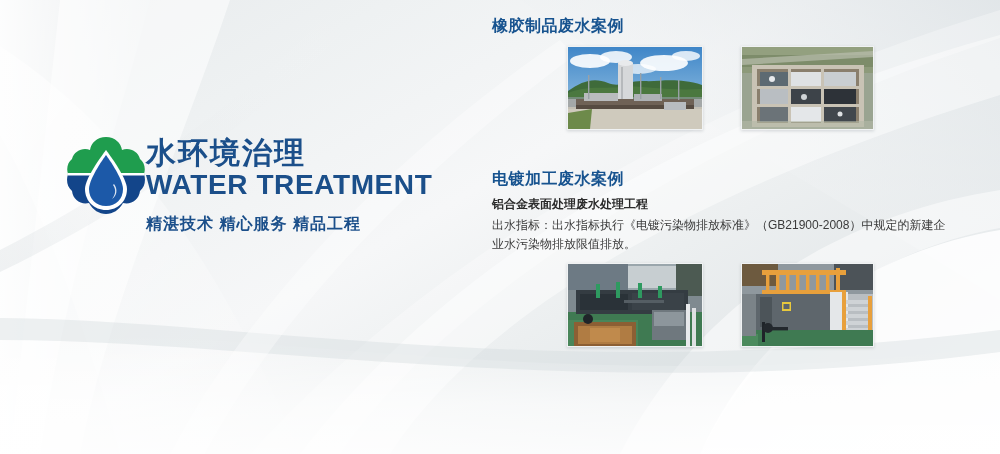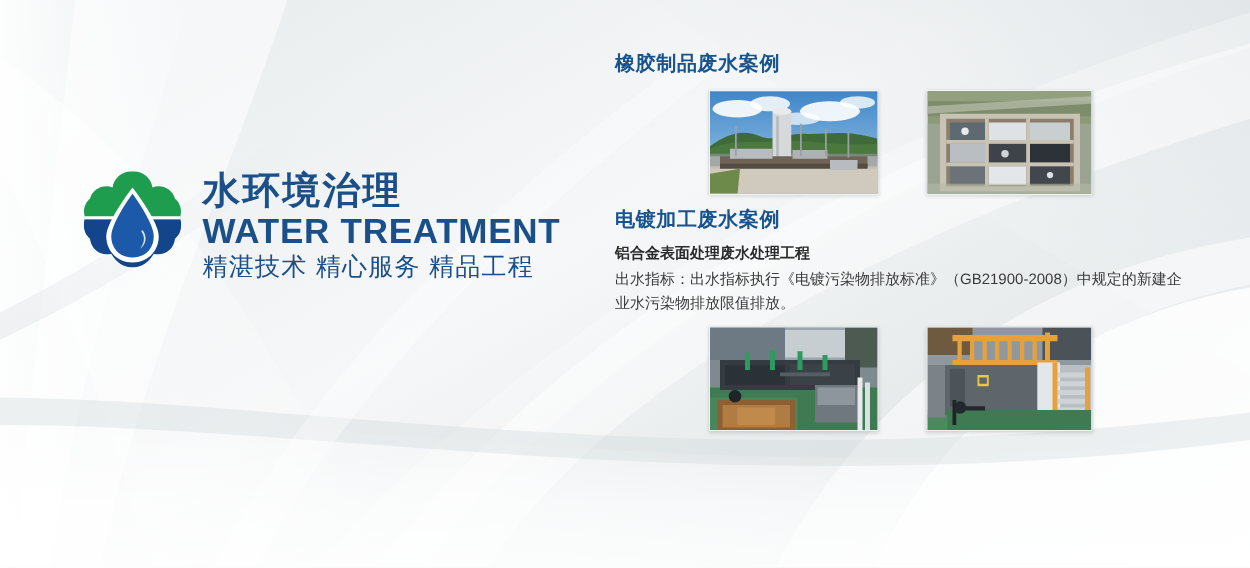--- a/index.html
+++ b/index.html
@@ -20,58 +20,57 @@
   .bg-layer { position: absolute; inset: 0; overflow: hidden; pointer-events: none; }
   .bg-layer svg { position: absolute; inset: 0; width: 1000px; height: 454px; display: block; }
 
   
   .brand {
     position: absolute;
     left: 66px;
     top: 133px;
     display: flex;
     align-items: flex-start;
-    gap: 16px;
   }
   .brand-mark { width: 80px; height: 92px; flex: none; }
   .brand-text { padding-top: 2px; }
   .brand-cn {
     font-size: 30px;
     line-height: 36px;
     font-weight: 700;
     color: #1b4f8a;
     letter-spacing: 2px;
     white-space: nowrap;
   }
   .brand-en {
     font-size: 28px;
     line-height: 28px;
     font-weight: 700;
     color: #1b4f8a;
     letter-spacing: 0.6px;
     white-space: nowrap;
   }
   .brand-slogan {
-    font-size: 20px;
+    font-size: 16px;
     line-height: 28px;
-    font-weight: 400;
+    font-weight: 700;
     color: #1b4f8a;
     letter-spacing: 1px;
     white-space: nowrap;
-    margin-top: 1px;
+    margin-top: 11px;
   }
 
   
   .content {
     position: absolute;
     left: 492px;
-    top: 41px;
+    top: 15px;
     width: 462px;
   }
-  .case-block + .case-block { margin-top: 10px; }
+  .case-block + .case-block { margin-top: 38px; }
   .case-title {
     font-size: 16px;
     line-height: 22px;
     font-weight: 700;
     color: #17538f;
     letter-spacing: 0.5px;
     margin: 0 0 5px 0;
   }
   .case-sub {
     font-size: 12px;

